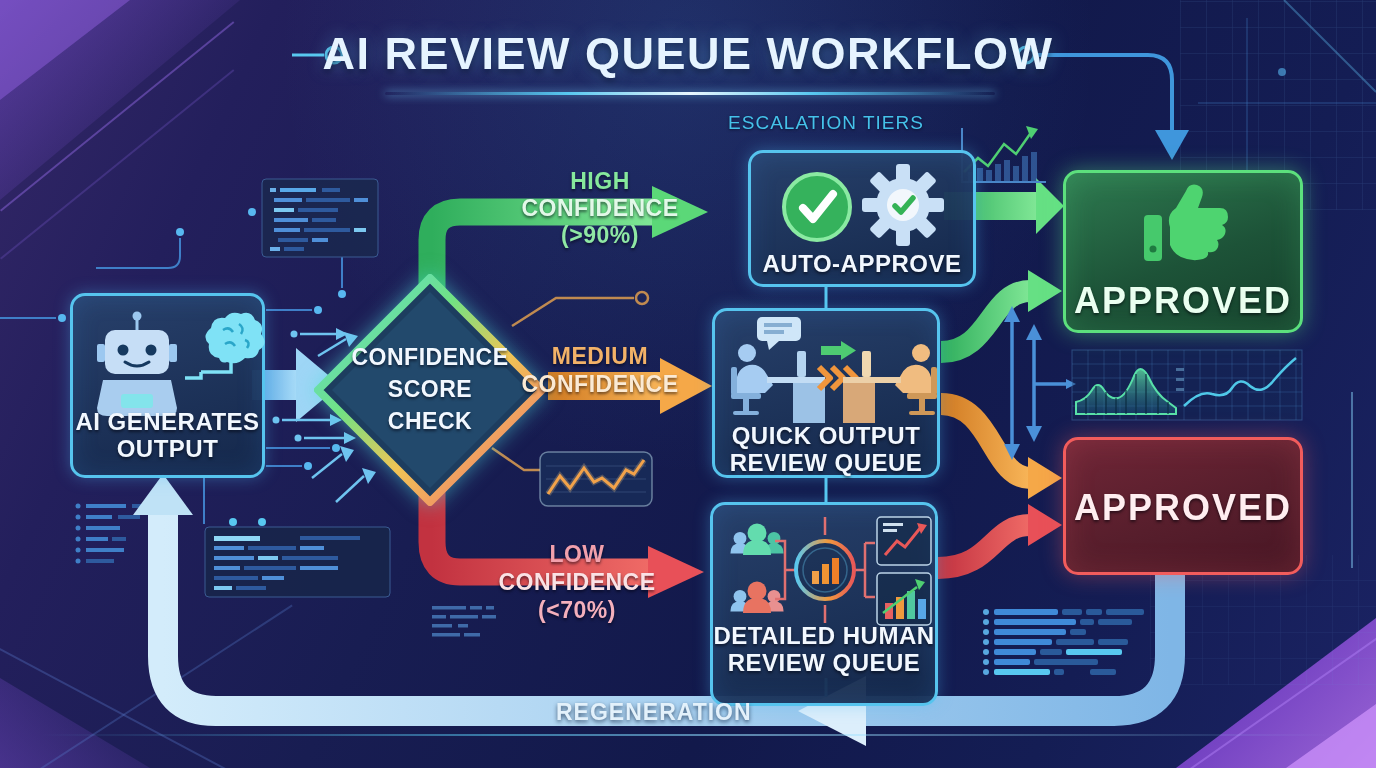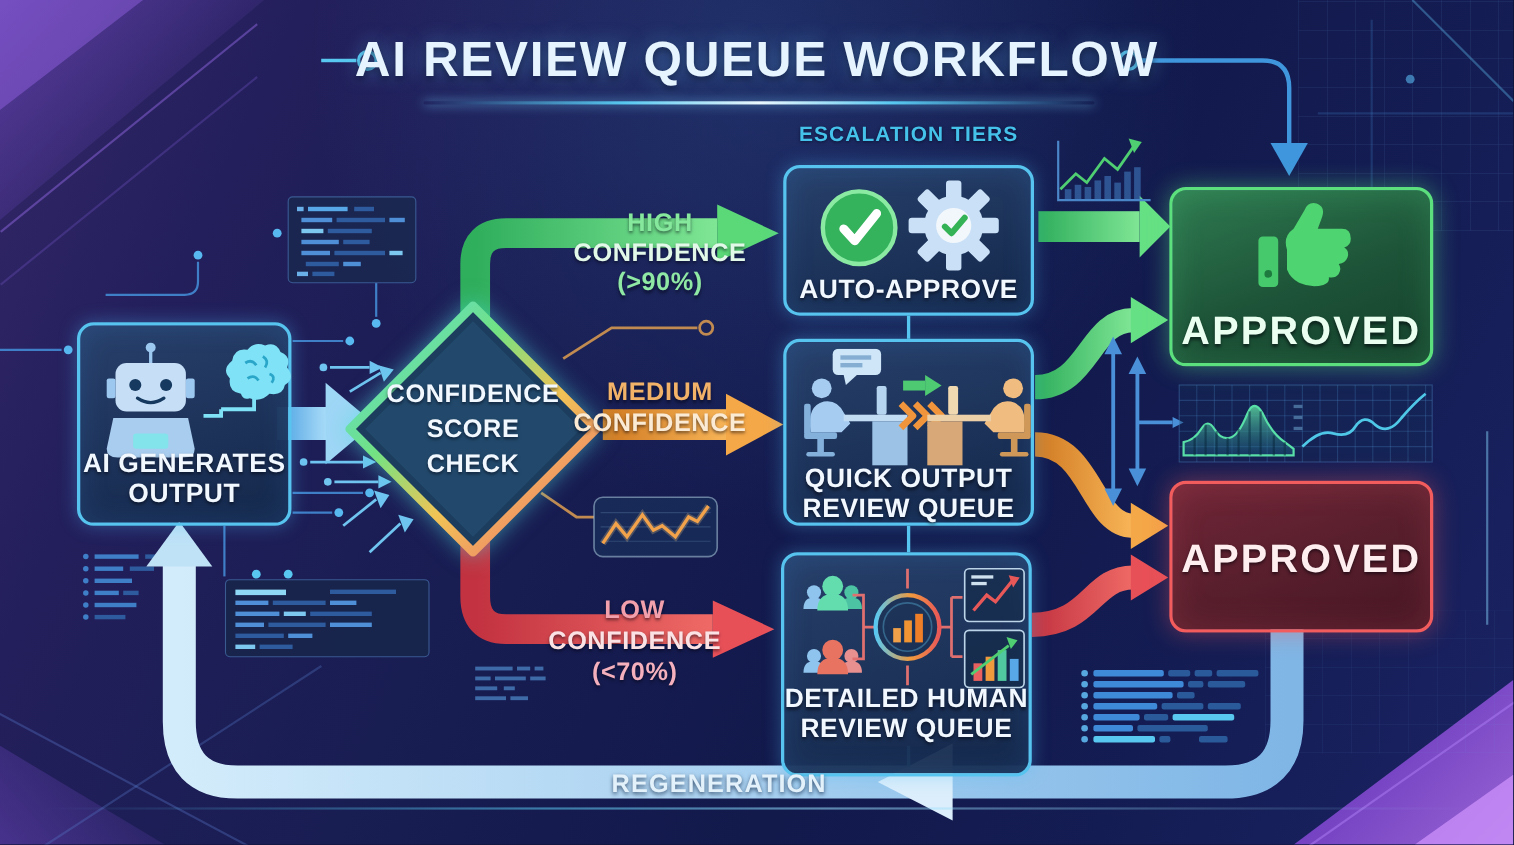--- a/index.html
+++ b/index.html
@@ -39,21 +39,21 @@
     font-size:45px;font-weight:bold;letter-spacing:1.5px;color:#e6f4ff;
     text-shadow:0 0 18px rgba(110,205,255,.4),0 3px 6px rgba(0,0,25,.6);
   }
   .underline{
     position:absolute;left:385px;top:92px;width:610px;height:3px;
     background:linear-gradient(90deg,transparent,#58c8f0 30%,#eaf8ff 50%,#58c8f0 70%,transparent);
     box-shadow:0 0 10px rgba(120,210,255,.8);border-radius:2px;
   }
   .esc{
     position:absolute;left:706px;top:112px;width:240px;text-align:center;
-    font-size:19px;font-weight:bold;letter-spacing:1px;color:#45c2ea;
+    font-size:19px;font-weight:normal;letter-spacing:1px;color:#45c2ea;
     text-shadow:0 1px 3px rgba(0,0,20,.6);
   }
   .branch{position:absolute;text-align:center;font-weight:bold;letter-spacing:.5px;
     text-shadow:0 2px 3px rgba(0,0,15,.55);}
   .branch span{display:block;}
   .regenlab{
     position:absolute;left:556px;top:699px;width:270px;text-align:left;
     font-size:23px;font-weight:bold;letter-spacing:1px;color:#e3f1fb;
     text-shadow:0 2px 4px rgba(10,30,60,.7);
   }
@@ -452,35 +452,35 @@
     </div>
   </div>
 
   <div class="branch" style="left:340px;top:341px;width:180px;color:#f2f8ff;font-size:23px;line-height:32px;">
     <span>CONFIDENCE</span>
     <span>SCORE</span>
     <span>CHECK</span>
   </div>
 
   <div class="branch" style="left:492px;top:168px;width:216px;font-size:23px;line-height:27px;">
-    <span style="color:#86e89c;margin-top:21px;">HIGH</span>
+    <span style="color:#86e89c;">HIGH</span>
     <span style="color:#e2f8e8;">CONFIDENCE</span>
     <span style="color:#8fe8a4;">(&gt;90%)</span>
   </div>
   <div class="branch" style="left:496px;top:342px;width:208px;font-size:23px;line-height:28px;">
     <span style="color:#f2b268;">MEDIUM</span>
     <span style="color:#fbead4;">CONFIDENCE</span>
   </div>
   <div class="branch" style="left:468px;top:540px;width:218px;font-size:23px;line-height:28px;">
     <span style="color:#f2a0ac;text-align:center;">LOW</span>
     <span style="color:#fae2e5;">CONFIDENCE</span>
     <span style="color:#f4b0bc;">(&lt;70%)</span>
   </div>
 
-  <div class="node" style="left:712px;top:150px;width:228px;height:137px;">
+  <div class="node" style="left:748px;top:150px;width:228px;height:137px;">
     <svg width="228" height="92" style="position:absolute;left:0;top:6px;">
       <g transform="translate(66,48)">
         <circle r="33" fill="#35b25c" stroke="#8aeaa2" stroke-width="4"></circle>
         <path d="M -14 1 L -4 12 L 16 -13" stroke="#ffffff" stroke-width="8" fill="none" stroke-linecap="round" stroke-linejoin="round"></path>
       </g>
       <g transform="translate(152,46)">
         <g fill="#c9e0f6">
           <rect x="-7" y="-41" width="14" height="18" rx="3"></rect>
           <rect x="-7" y="-41" width="14" height="18" rx="3" transform="rotate(45)"></rect>
           <rect x="-7" y="-41" width="14" height="18" rx="3" transform="rotate(90)"></rect>

